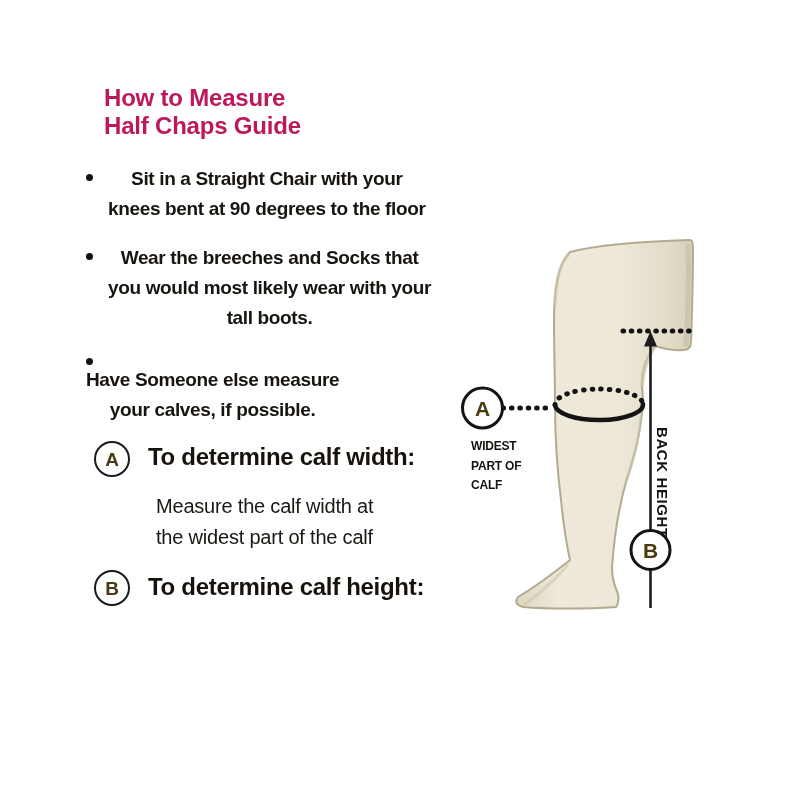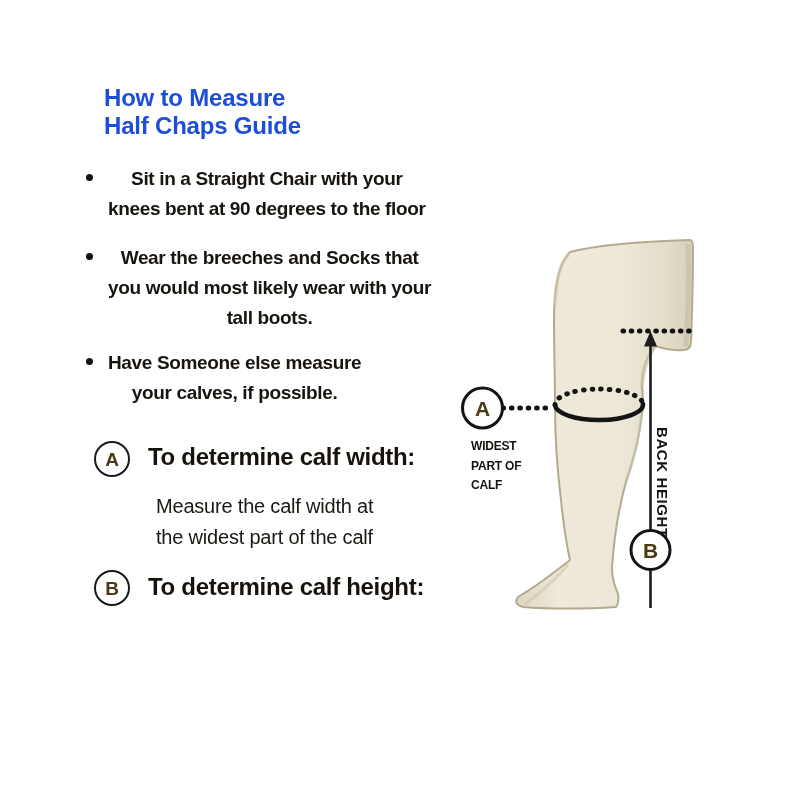--- a/index.html
+++ b/index.html
@@ -4,32 +4,32 @@
 <style>
   html,body{margin:0;padding:0;background:#ffffff;}
   .page{
     position:relative;width:800px;height:800px;background:#ffffff;overflow:hidden;
     font-family:"Liberation Sans",sans-serif;color:#191510;
   }
   .pre{white-space:pre-line;}
   .title{
     position:absolute;left:104px;top:84px;margin:0;
     font-size:24px;line-height:28px;font-weight:700;letter-spacing:-0.2px;
-    color:#1d4ed8;
+    color:#be185d;
   }
   .bullet{position:absolute;left:86px;display:flex;align-items:flex-start;margin:0;text-align:center;}
   .bullet .dot{
     flex:0 0 auto;width:7px;height:7px;border-radius:50%;background:#15120d;
     margin-top:10px;margin-right:15px;
   }
   .bullet-text{
     margin:0;font-size:19px;line-height:30px;font-weight:700;letter-spacing:-0.35px;
     color:#18140f;
   }
-  .b1{top:164px;} .b2{top:243px;} .b3{top:348px;}
+  .b1{top:164px;} .b2{top:243px;} .b3{top:348px;flex-direction:column;}
   .step-circle{
     position:absolute;width:36px;height:36px;border:2.5px solid #1a1a1a;border-radius:50%;
     display:flex;align-items:center;justify-content:center;background:#ffffff;box-sizing:border-box;
   }
   .step-circle .letter{
     font-size:19px;font-weight:700;color:#4a3a10;letter-spacing:0;line-height:1;
   }
   .circle-a{left:94px;top:441px;}
   .circle-b{left:94px;top:570px;}
   .step-heading{

